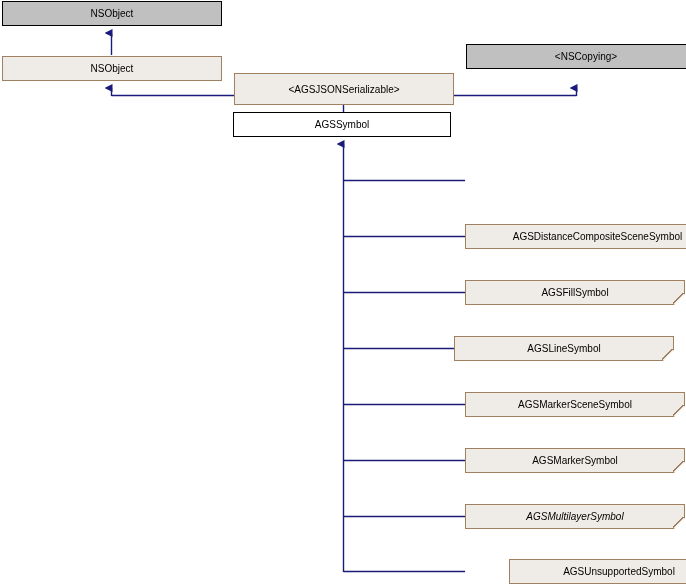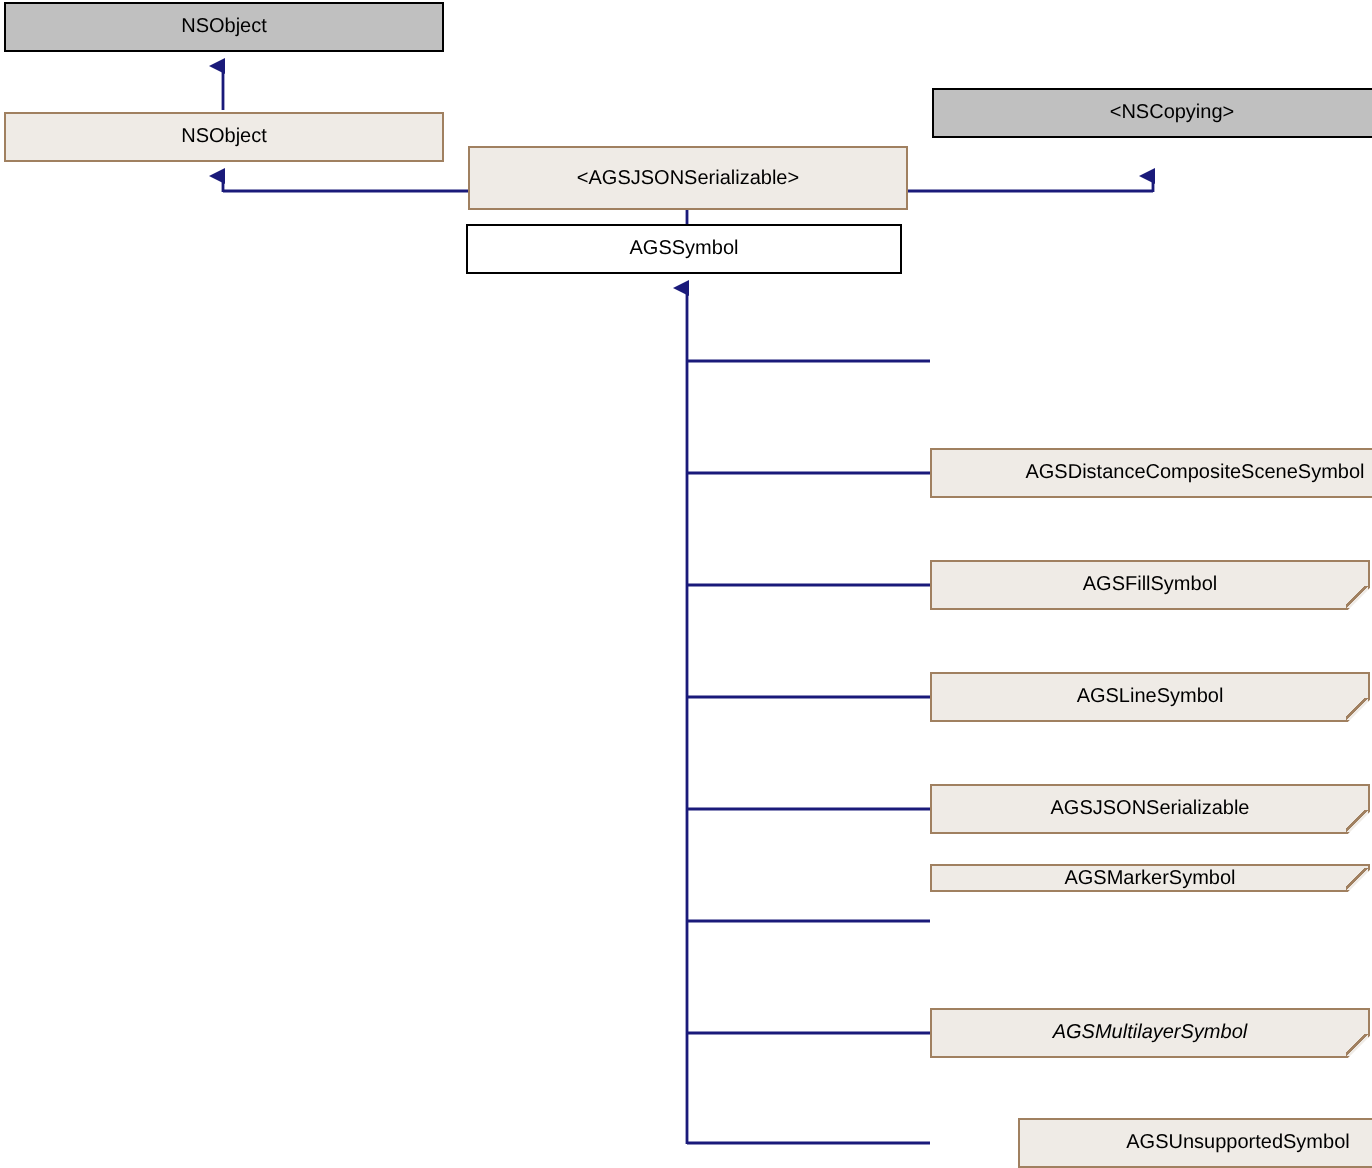--- a/index.html
+++ b/index.html
@@ -131,29 +131,29 @@
 
 
   <div class="node node-cream" style="left:465px; top:224px; width:265px; height:25px;">
     <span class="node-label">AGSDistanceCompositeSceneSymbol</span>
   </div>
 
   <div class="node node-notch" style="left:465px; top:280px; width:220px; height:25px; display:flex; align-items:center; justify-content:center; font-size:10px; color:#000;">
     <span class="node-label">AGSFillSymbol</span>
   </div>
 
-  <div class="node node-notch" style="left:465px; top:336px; width:220px; height:25px; display:flex; align-items:center; justify-content:center; font-size:10px; color:#000;">
+  <div class="node node-notch" style="left:454px; top:336px; width:220px; height:25px; display:flex; align-items:center; justify-content:center; font-size:10px; color:#000;">
     <span class="node-label">AGSLineSymbol</span>
   </div>
 
   <div class="node node-notch" style="left:465px; top:392px; width:220px; height:25px; display:flex; align-items:center; justify-content:center; font-size:10px; color:#000;">
-    <span class="node-label">AGSJSONSerializable</span>
+    <span class="node-label">AGSMarkerSceneSymbol</span>
   </div>
 
-  <div class="node node-notch" style="left:465px; top:432px; width:220px; height:14px; display:flex; align-items:center; justify-content:center; font-size:10px; color:#000;">
+  <div class="node node-notch" style="left:465px; top:448px; width:220px; height:25px; display:flex; align-items:center; justify-content:center; font-size:10px; color:#000;">
     <span class="node-label">AGSMarkerSymbol</span>
   </div>
 
   <div class="node node-notch" style="left:465px; top:504px; width:220px; height:25px; display:flex; align-items:center; justify-content:center; font-size:10px; color:#000;font-style:italic;">
     <span class="node-label">AGSMultilayerSymbol</span>
   </div>
 
   <div class="node node-cream" style="left:465px; top:559px; width:220px; height:25px;margin-left:44px;">
     <span class="node-label">AGSUnsupportedSymbol</span>
   </div>

